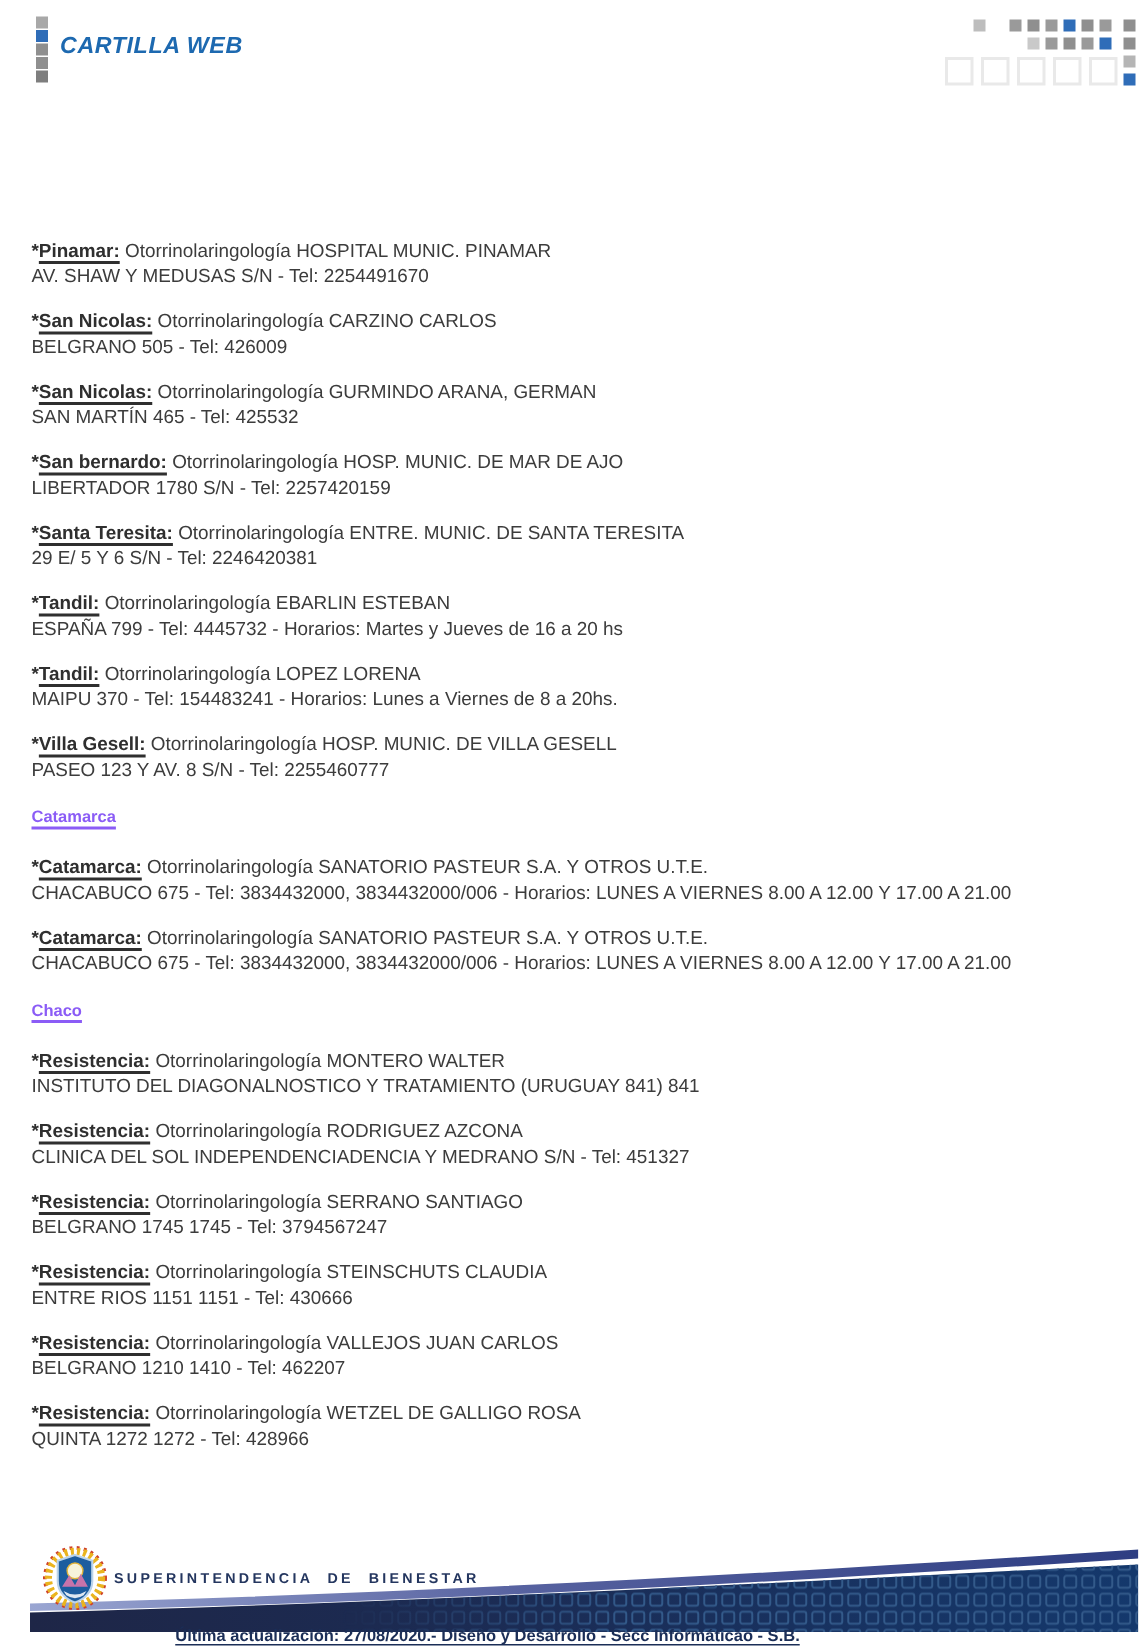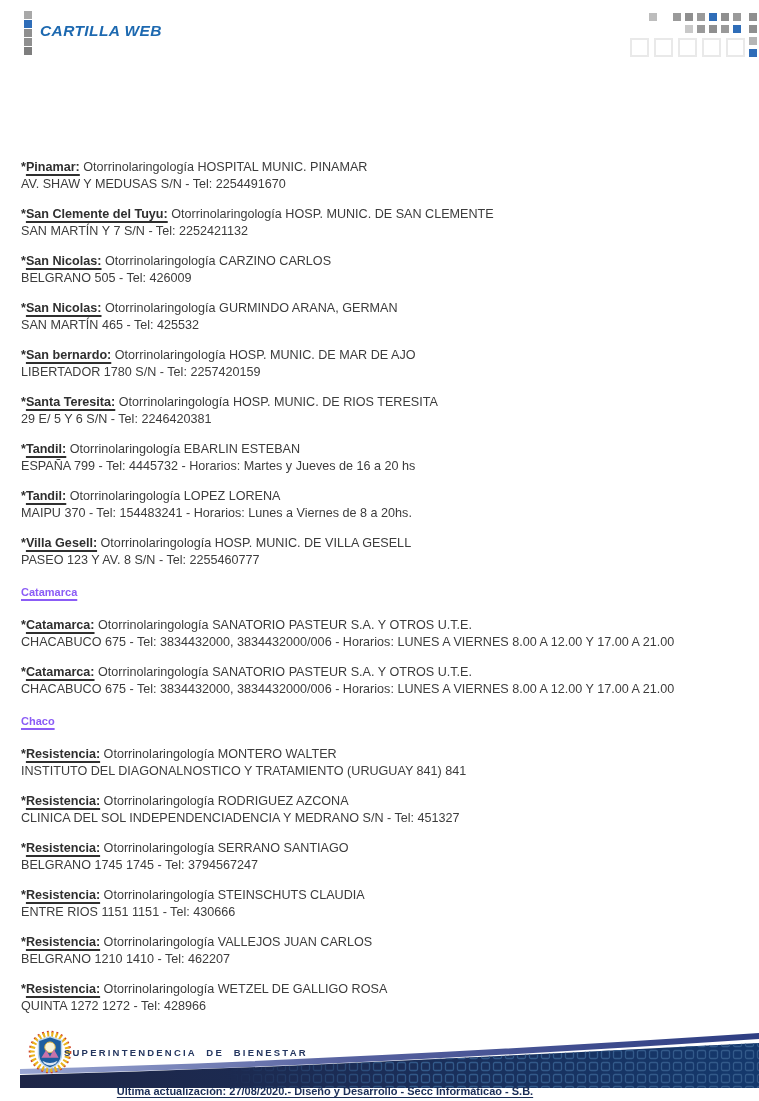--- a/index.html
+++ b/index.html
@@ -33,21 +33,21 @@
     text-decoration:underline;text-decoration-thickness:1.5px;text-underline-offset:3px;
     white-space:nowrap;
   }
   
   .footer{position:absolute;left:0;top:1025px;width:759px;height:76px;}
   .footer-wave{position:absolute;left:0;top:0;}
   .org-logo{position:absolute;left:27px;top:4px;z-index:3;}
   .org-name{
     position:absolute;left:64px;top:22px;z-index:3;
     font-size:9.5px;font-weight:bold;color:#24365f;
-    letter-spacing:2.2px;word-spacing:5px;white-space:nowrap;
+    letter-spacing:2.2px;word-spacing:5px;white-space:nowrap;padding-left:12px;
   }
   .bottom-bar{
     position:absolute;left:0;top:60px;width:650px;text-align:center;z-index:4;
     font-size:11px;font-weight:bold;color:#1b2e57;
     text-decoration:underline;text-decoration-thickness:1.3px;text-underline-offset:2px;
     white-space:nowrap;
   }
 </style>
 </head>
 <body>
@@ -86,37 +86,33 @@
     <div class="osq" style="left:726px;top:38px;"></div>
   </div>
 </div>
 
 <div class="content">
     <div class="entry">
       <div class="line"><span class="star">*</span><span class="city">Pinamar:</span> <span class="spec">Otorrinolaringología</span> <span class="prov">HOSPITAL MUNIC. PINAMAR</span></div>
       <div class="line addr">AV. SHAW Y MEDUSAS S/N - Tel: 2254491670</div>
     </div>
     <div class="entry">
-      <div class="line"><span class="star">*</span><span class="city">San Clemente del Tuyu:</span> <span class="spec">Otorrinolaringología</span> <span class="prov">HOSP. MUNIC. DE SAN CLEMENTE</span></div>
-      <div class="line addr">SAN MARTÍN Y 7 S/N - Tel: 2252421132</div>
-    </div>
-    <div class="entry">
       <div class="line"><span class="star">*</span><span class="city">San Nicolas:</span> <span class="spec">Otorrinolaringología</span> <span class="prov">CARZINO CARLOS</span></div>
       <div class="line addr">BELGRANO 505 - Tel: 426009</div>
     </div>
     <div class="entry">
       <div class="line"><span class="star">*</span><span class="city">San Nicolas:</span> <span class="spec">Otorrinolaringología</span> <span class="prov">GURMINDO ARANA, GERMAN</span></div>
       <div class="line addr">SAN MARTÍN 465 - Tel: 425532</div>
     </div>
     <div class="entry">
       <div class="line"><span class="star">*</span><span class="city">San bernardo:</span> <span class="spec">Otorrinolaringología</span> <span class="prov">HOSP. MUNIC. DE MAR DE AJO</span></div>
       <div class="line addr">LIBERTADOR 1780 S/N - Tel: 2257420159</div>
     </div>
     <div class="entry">
-      <div class="line"><span class="star">*</span><span class="city">Santa Teresita:</span> <span class="spec">Otorrinolaringología</span> <span class="prov">HOSP. MUNIC. DE RIOS TERESITA</span></div>
+      <div class="line"><span class="star">*</span><span class="city">Santa Teresita:</span> <span class="spec">Otorrinolaringología</span> <span class="prov">ENTRE. MUNIC. DE SANTA TERESITA</span></div>
       <div class="line addr">29 E/ 5 Y 6 S/N - Tel: 2246420381</div>
     </div>
     <div class="entry">
       <div class="line"><span class="star">*</span><span class="city">Tandil:</span> <span class="spec">Otorrinolaringología</span> <span class="prov">EBARLIN ESTEBAN</span></div>
       <div class="line addr">ESPAÑA 799 - Tel: 4445732 - Horarios: Martes y Jueves de 16 a 20 hs</div>
     </div>
     <div class="entry">
       <div class="line"><span class="star">*</span><span class="city">Tandil:</span> <span class="spec">Otorrinolaringología</span> <span class="prov">LOPEZ LORENA</span></div>
       <div class="line addr">MAIPU 370 - Tel: 154483241 - Horarios: Lunes a Viernes de 8 a 20hs.</div>
     </div>

